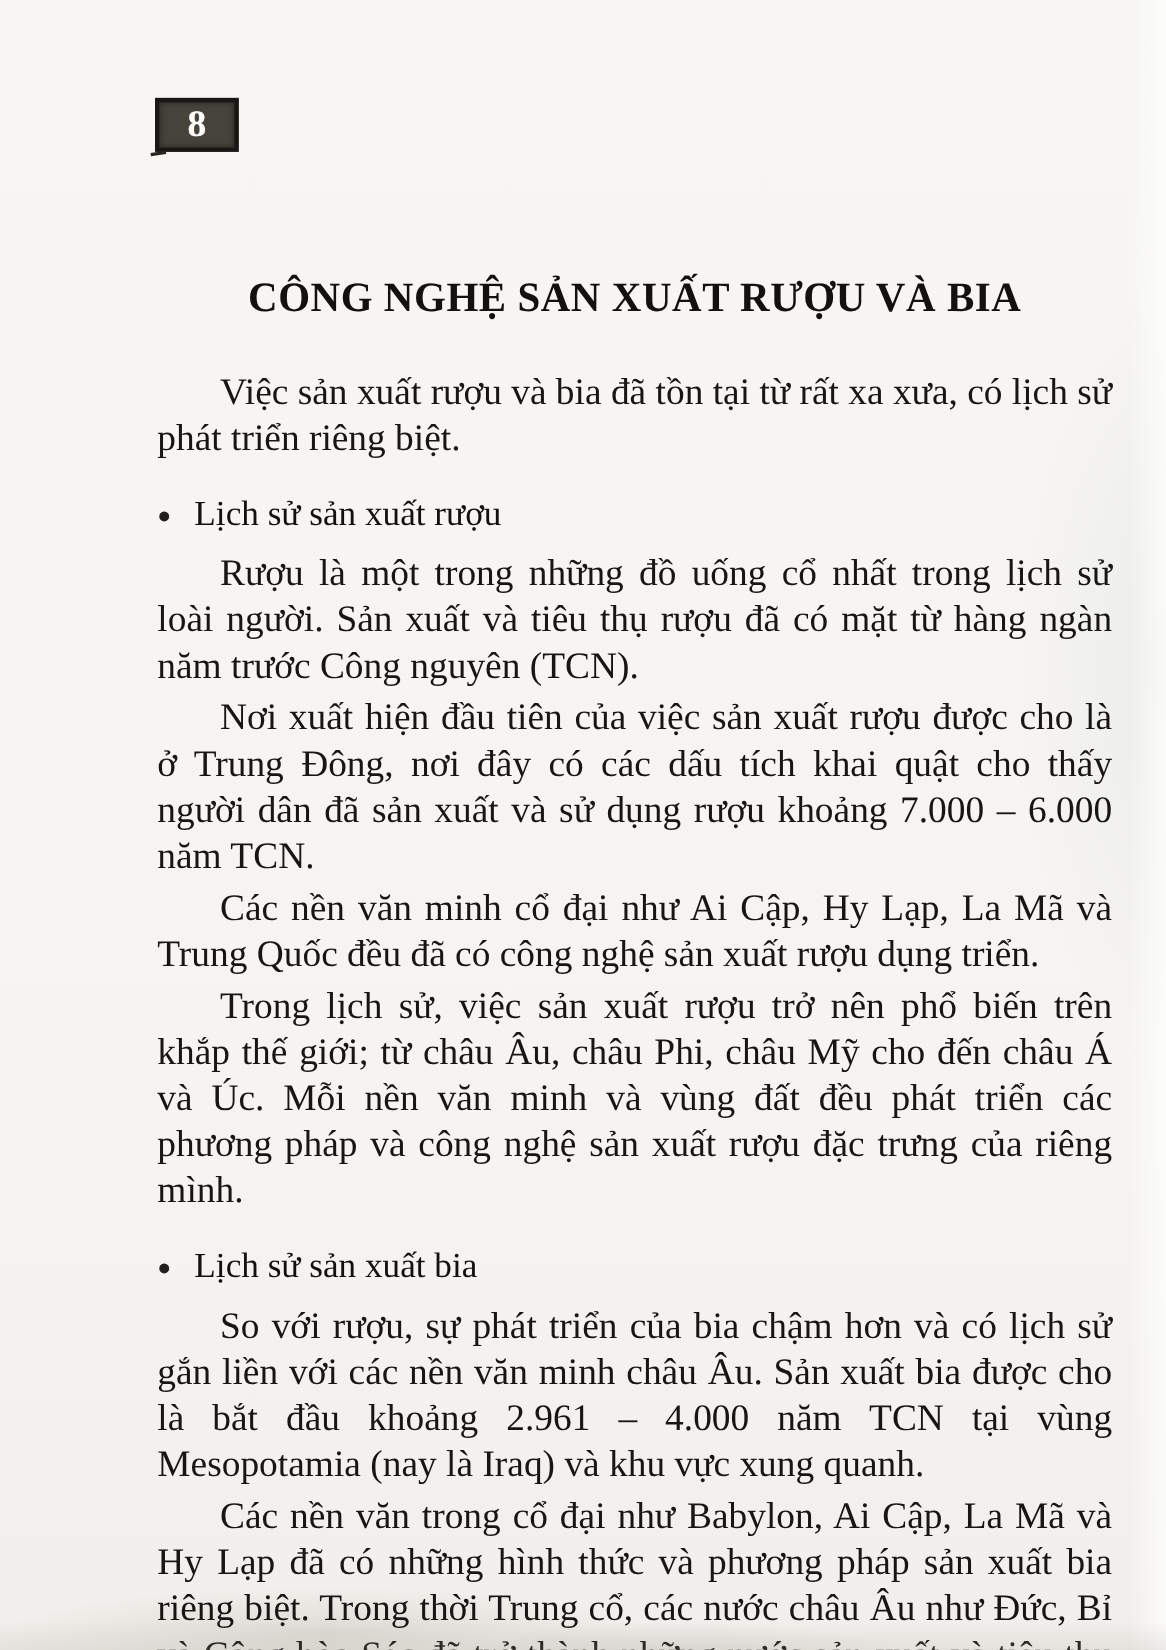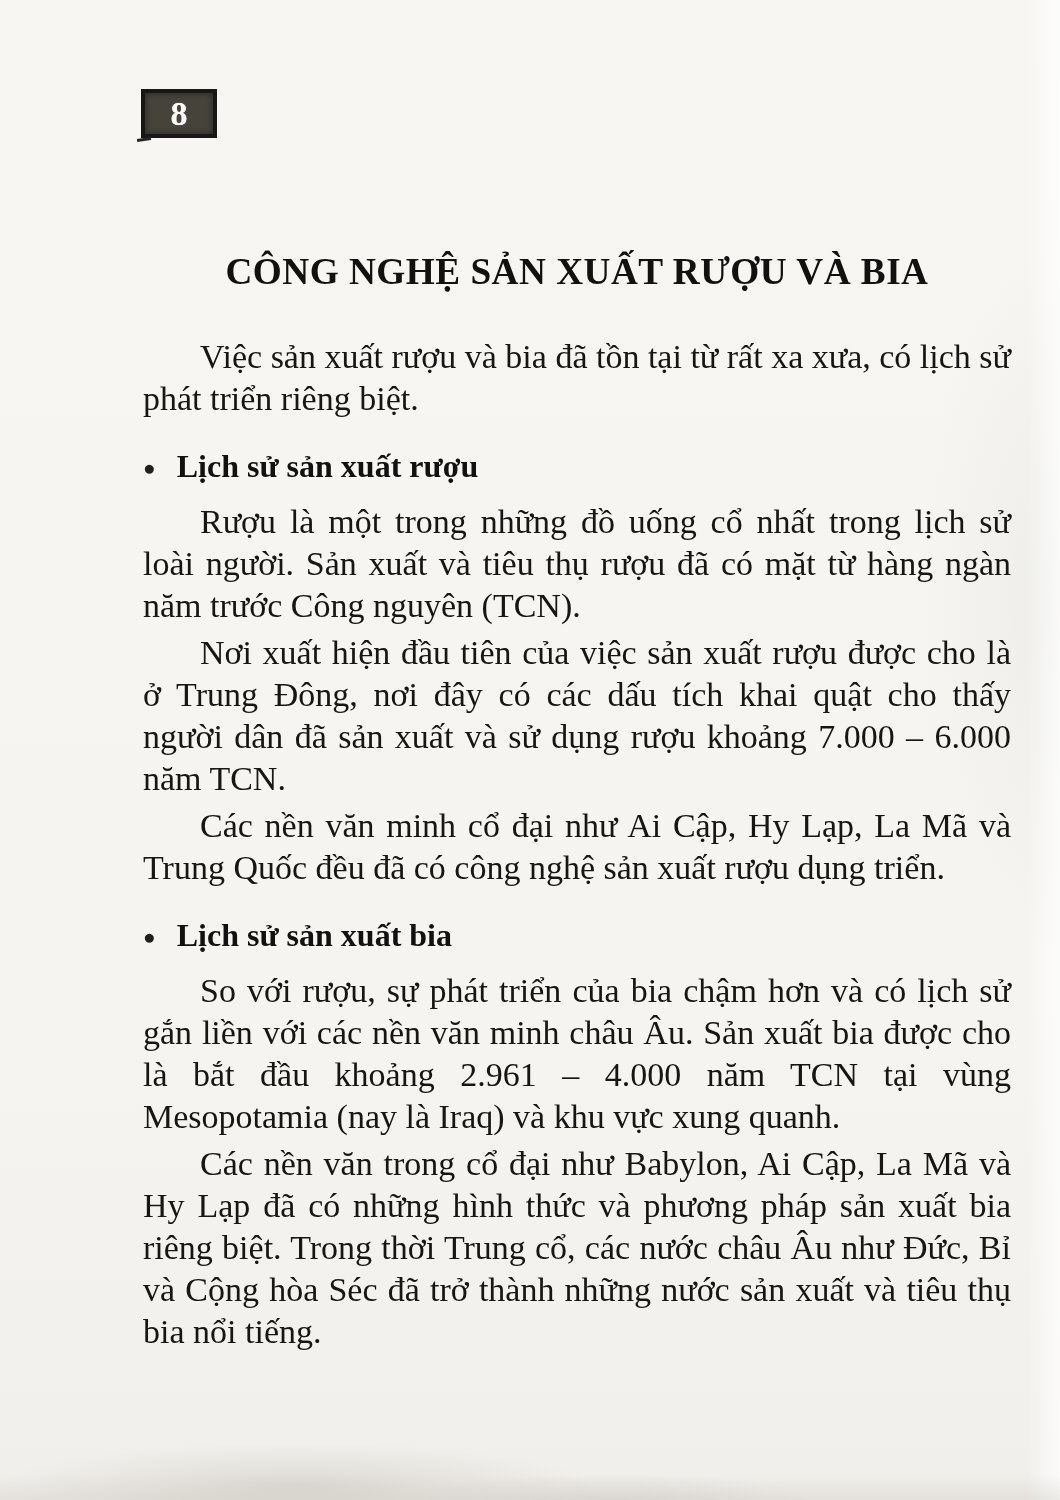--- a/index.html
+++ b/index.html
@@ -83,21 +83,21 @@
   }
   .bullet {
     font-size: 21px;
     line-height: 1;
     margin-right: 21px;
     color: #201f1c;
     position: relative; top: 2px;
   }
   .heading-text {
     font-size: 32px;
-    font-weight: bold;
+    font-weight: normal;
     line-height: 44px;
     color: #121110;
   }
 </style>
 </head>
 <body>
 
 <div class="page">
 
   <div class="badge">
@@ -111,20 +111,21 @@
     <p class="para">Việc sản xuất rượu và bia đã tồn tại từ rất xa xưa, có lịch sử phát triển riêng biệt.</p>
 
     <div class="section-heading">
       <span class="bullet">●</span>
       <span class="heading-text">Lịch sử sản xuất rượu</span>
     </div>
 
     <p class="para">Rượu là một trong những đồ uống cổ nhất trong lịch sử loài người. Sản xuất và tiêu thụ rượu đã có mặt từ hàng ngàn năm trước Công nguyên (TCN).</p>
     <p class="para">Nơi xuất hiện đầu tiên của việc sản xuất rượu được cho là ở Trung Đông, nơi đây có các dấu tích khai quật cho thấy người dân đã sản xuất và sử dụng rượu khoảng 7.000 – 6.000 năm TCN.</p>
     <p class="para">Các nền văn minh cổ đại như Ai Cập, Hy Lạp, La Mã và Trung Quốc đều đã có công nghệ sản xuất rượu dụng triển.</p>
+    <p class="para">Trong lịch sử, việc sản xuất rượu trở nên phổ biến trên khắp thế giới; từ châu Âu, châu Phi, châu Mỹ cho đến châu Á và Úc. Mỗi nền văn minh và vùng đất đều phát triển các phương pháp và công nghệ sản xuất rượu đặc trưng của riêng mình.</p>
 
     <div class="section-heading">
       <span class="bullet">●</span>
       <span class="heading-text">Lịch sử sản xuất bia</span>
     </div>
 
     <p class="para">So với rượu, sự phát triển của bia chậm hơn và có lịch sử gắn liền với các nền văn minh châu Âu. Sản xuất bia được cho là bắt đầu khoảng 2.961 – 4.000 năm TCN tại vùng Mesopotamia (nay là Iraq) và khu vực xung quanh.</p>
     <p class="para">Các nền văn trong cổ đại như Babylon, Ai Cập, La Mã và Hy Lạp đã có những hình thức và phương pháp sản xuất bia riêng biệt. Trong thời Trung cổ, các nước châu Âu như Đức, Bỉ và Cộng hòa Séc đã trở thành những nước sản xuất và tiêu thụ bia nổi tiếng.</p>
 
   </div>

